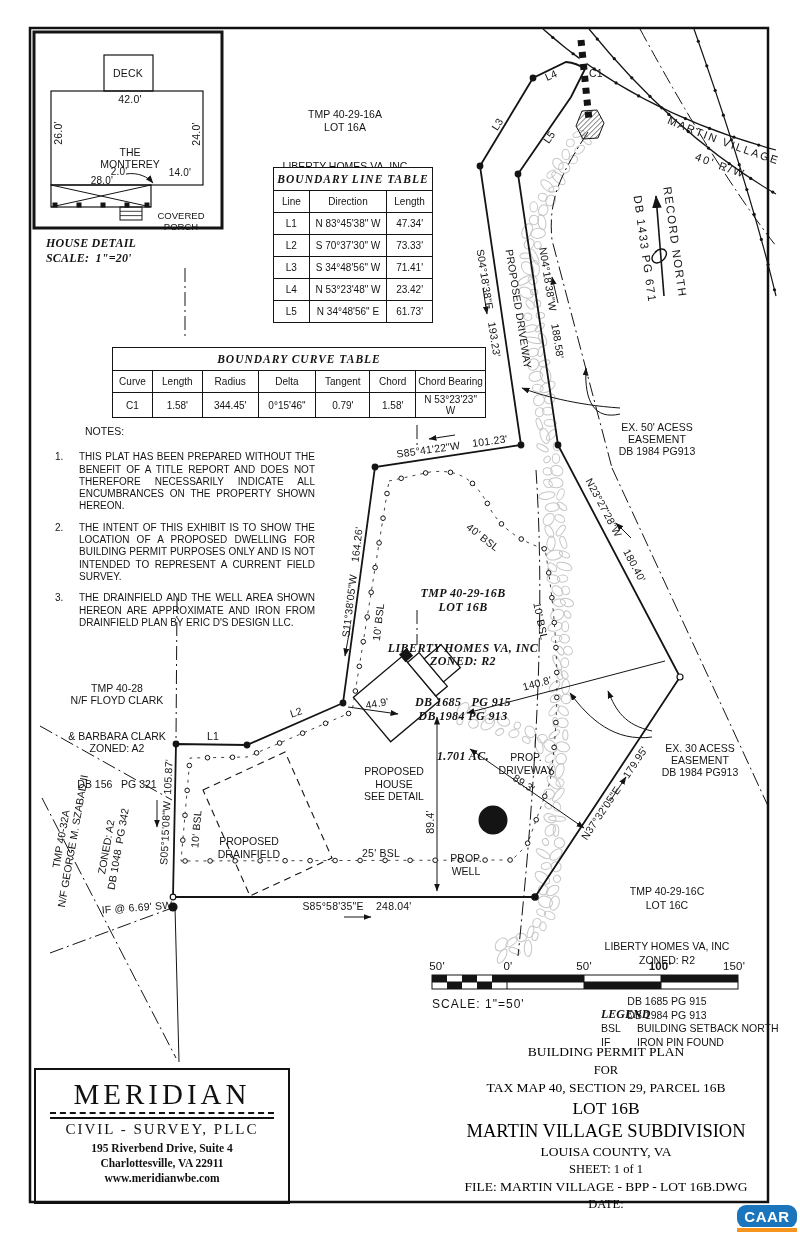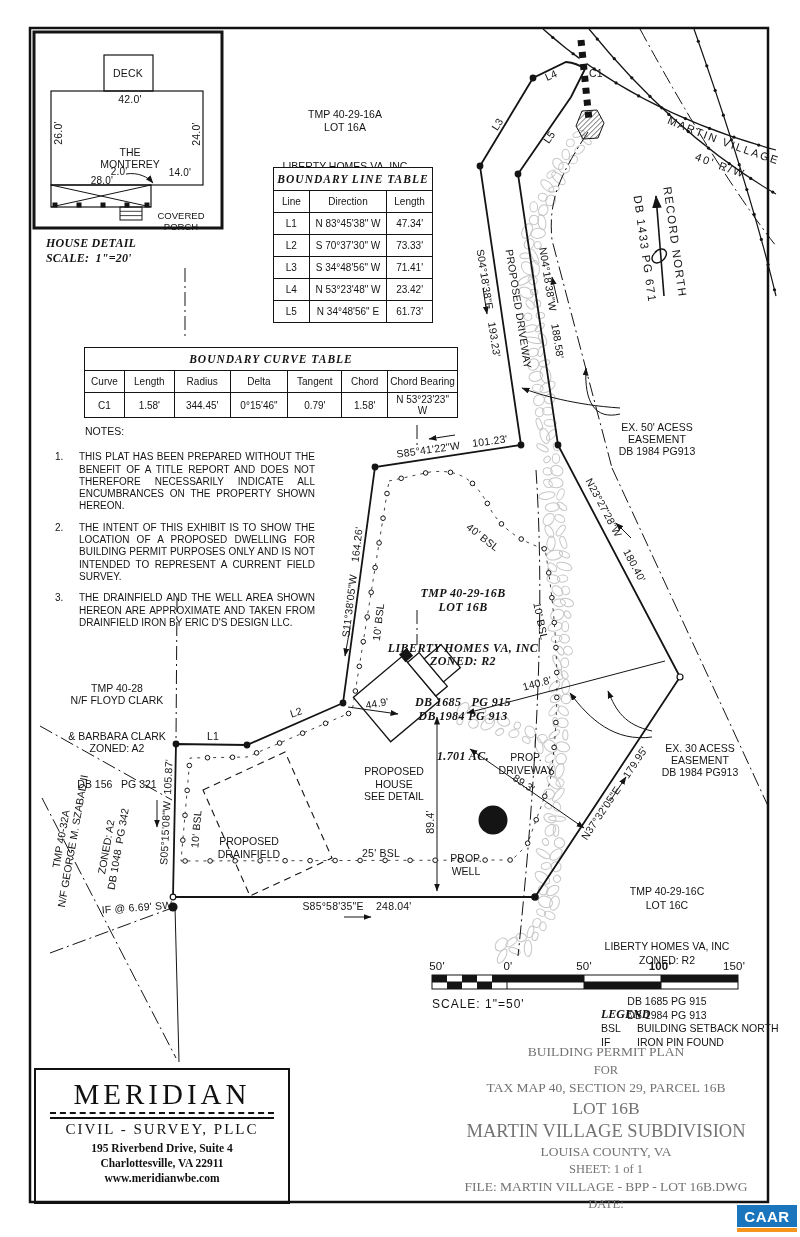--- a/index.html
+++ b/index.html
@@ -21,32 +21,32 @@
   #notes{position:absolute;left:55px;top:425px;width:300px;z-index:3;font-size:10px;
          line-height:12.3px;color:#141414;}
   #notes .nheading{margin-left:30px;margin-bottom:14px;font-size:10.5px;}
   .nitem{display:flex;margin-bottom:9px;}
   .nnum{width:24px;flex:none;}
   .ntext{width:236px;flex:none;text-align:justify;}
   #lot16b-block{font-family:"Liberation Serif",serif;font-style:italic;font-weight:bold;
           font-size:12px;line-height:13.6px;letter-spacing:.4px;}
   #szabad-block{transform:translate(-50%,-50%) rotate(-80deg);line-height:11.5px;font-size:10.5px;}
   #titleblock{position:absolute;left:440px;top:1044px;width:332px;z-index:3;text-align:center;
-          font-family:"Liberation Serif",serif;color:#737373;}
+          font-family:"Liberation Serif",serif;color:#000000;}
   .tbl-line{white-space:nowrap;}
   #firmbox{position:absolute;left:34px;top:1068px;width:252px;height:132px;z-index:3;
           border:2.5px solid #111;text-align:center;font-family:"Liberation Serif",serif;}
   #firm-name{font-size:29px;letter-spacing:4px;margin-top:8px;}
   #firm-rule{width:224px;margin:1px auto 2px auto;border-top:2px dashed #111;height:3px;
           border-bottom:2.5px solid #111;}
   #firm-type{font-size:15px;letter-spacing:2px;margin-top:1px;}
   .firm-addr{font-size:11.5px;font-weight:bold;line-height:15px;}
   #caar{position:absolute;left:737px;top:1205px;width:60px;height:27px;z-index:3;}
   #caar .cblue{position:absolute;inset:0 0 4px 0;display:flex;align-items:center;
-          justify-content:center;color:#fff;font-weight:bold;font-size:15px;letter-spacing:.5px;}
+          justify-content:center;color:#fff;font-weight:bold;font-size:15px;letter-spacing:.5px;border-radius:9px;}
   #caar .corange{position:absolute;left:0;right:0;bottom:0;height:4px;border-top:1px solid #fff;}
   #legend{position:absolute;left:601px;top:991px;z-index:3;font-size:10.5px;line-height:14px;color:#141414;margin-top:16px;}
   #legend .lrow{display:flex;}
   #legend .labbr{width:36px;}
   #scaletxt{position:absolute;left:432px;top:997px;z-index:3;font-size:12px;letter-spacing:1px;color:#141414;}
 </style>
 </head>
 <body>
 
 <div id="page">
@@ -501,21 +501,21 @@
           <td>23.42'</td>
         </tr>
   <tr style="height:22px">
           <td>L5</td>
           <td>N 34°48'56" E</td>
           <td>61.73'</td>
         </tr>
 </tbody>
     </table>
 
-<table class="ptable" style="left:84px;top:347px;width:374px;">
+<table class="ptable" style="left:112px;top:347px;width:374px;">
   <colgroup>
         <col style="width:40px">
         <col style="width:50px">
         <col style="width:56px">
         <col style="width:58px">
         <col style="width:54px">
         <col style="width:46px">
         <col style="width:70px">
       </colgroup>
   <tbody>
@@ -548,21 +548,21 @@
   <div class="nitem">
         <div class="nnum">1.</div>
         <div class="ntext">THIS PLAT HAS BEEN PREPARED WITHOUT THE BENEFIT OF A TITLE REPORT AND DOES NOT THEREFORE NECESSARILY INDICATE ALL ENCUMBRANCES ON THE PROPERTY SHOWN HEREON.</div>
       </div>
   <div class="nitem">
         <div class="nnum">2.</div>
         <div class="ntext">THE INTENT OF THIS EXHIBIT IS TO SHOW THE LOCATION OF A PROPOSED DWELLING FOR BUILDING PERMIT PURPOSES ONLY AND IS NOT INTENDED TO REPRESENT A CURRENT FIELD SURVEY.</div>
       </div>
   <div class="nitem">
         <div class="nnum">3.</div>
-        <div class="ntext">THE DRAINFIELD AND THE WELL AREA SHOWN HEREON ARE APPROXIMATE AND TAKEN FROM DRAINFIELD IRON BY ERIC D'S DESIGN LLC.</div>
+        <div class="ntext">THE DRAINFIELD AND THE WELL AREA SHOWN HEREON ARE APPROXIMATE AND IRON FROM DRAINFIELD PLAN BY ERIC D'S DESIGN LLC.</div>
       </div>
 </div>
 
 <div class="blk" style="left:117px;top:658px;line-height:12px;">
   <div>TMP 40-28</div><div>N/F FLOYD CLARK</div>
   <div>&amp; BARBARA CLARK</div><div>ZONED: A2</div>
   <div>DB 156   PG 321</div>
 </div>
 
 <div id="szabad-block" class="blk" style="left:84px;top:843px;">

